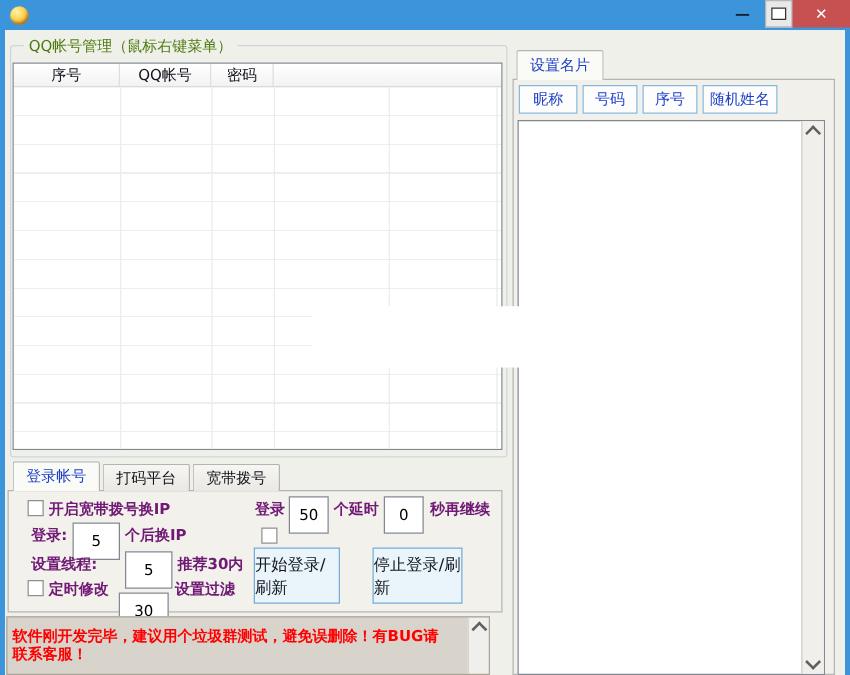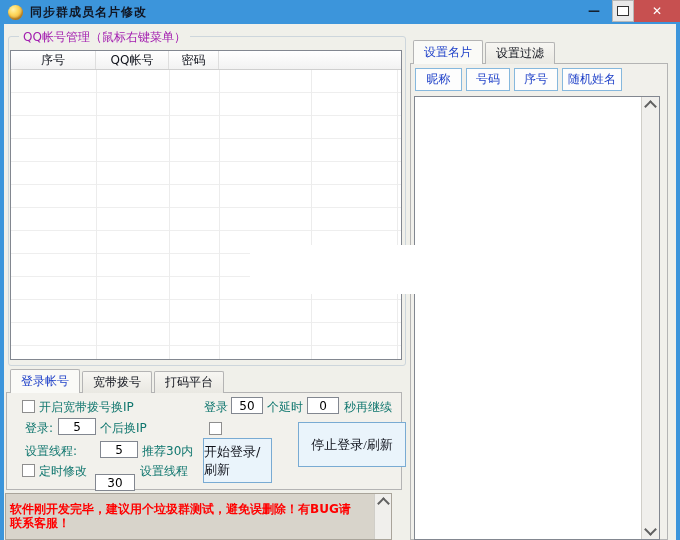--- a/index.html
+++ b/index.html
@@ -9,36 +9,36 @@
   .app-icon{width:15px;height:15px;border-radius:50%;margin-left:8px;background:radial-gradient(circle at 35% 30%,#fff3b0 0%,#ffd95e 35%,#e8a93c 80%,#b97c1d 100%);box-shadow:inset -1px -2px 2px rgba(120,70,0,.55);}
   .title-text{margin-left:7px;font-weight:bold;color:#101522;letter-spacing:1px;}
   .win-controls{margin-left:auto;display:flex;height:22px;align-self:flex-start;}
   .btn-min{width:36px;display:flex;align-items:center;justify-content:center;color:#15202e;font-weight:bold;cursor:default;}
   .btn-max{width:22px;background:#e9e9e9;display:flex;align-items:center;justify-content:center;border:1px solid #b7b7b7;box-sizing:border-box;}
   .btn-max .rect{width:10px;height:8px;border:1px solid #333;background:#fff;}
   .btn-close{width:46px;background:#c75050;color:#fff;display:flex;align-items:center;justify-content:center;font-size:12px;}
   .client{position:absolute;left:4px;top:24px;width:672px;height:516px;background:#f0f0ea;}
   
   .groupbox{position:absolute;left:4px;top:12px;width:398px;height:330px;border:1px solid #cdd6dc;border-radius:3px;box-sizing:border-box;}
-  .groupbox-label{position:absolute;left:10px;top:-8px;background:#f0f0ea;padding:0 4px;color:#a21caf;}
+  .groupbox-label{position:absolute;left:10px;top:-8px;background:#f0f0ea;padding:0 4px;color:#4d7c0f;}
   .acct-table{position:absolute;left:6px;top:26px;width:392px;height:310px;background:#fff;border:1px solid #828790;box-sizing:border-box;overflow:hidden;}
   .acct-header{display:flex;height:19px;background:linear-gradient(#ffffff,#f2f2f2);border-bottom:1px solid #cfcfcf;box-sizing:border-box;}
   .acct-header .hcell{display:flex;align-items:center;justify-content:center;border-right:1px solid #dedede;box-sizing:border-box;color:#10131c;white-space:nowrap;overflow:hidden;}
   .acct-body{position:absolute;left:0;top:19px;right:0;bottom:0;background:repeating-linear-gradient(to bottom,#ffffff 0px,#ffffff 22px,#eeeeee 22px,#eeeeee 23px);}
   .vline{position:absolute;top:19px;bottom:0;width:1px;background:#ececec;}
   .blank-overlay{position:absolute;left:246px;top:221px;width:167px;height:49px;background:#ffffff;z-index:5;}
   
   .tabstrip{position:absolute;display:flex;}
   .tab{height:22px;display:flex;align-items:center;justify-content:center;padding:0 10px;background:linear-gradient(#f7f6f2,#e9e8e2);border:1px solid #b4b4b4;border-bottom:none;border-radius:2px 2px 0 0;margin-right:2px;color:#10131c;box-sizing:border-box;}
   .tab.active{background:#fafaf7;color:#1d3fc8;height:24px;margin-top:-2px;position:relative;z-index:2;}
   .tabpage{position:absolute;border:1px solid #b4b4b4;background:#f2f1ec;box-sizing:border-box;}
   
   .cb{display:inline-block;width:13px;height:13px;background:#fff;border:1px solid #8e8e8e;box-sizing:border-box;vertical-align:middle;}
-  .lbl{color:#0f766e;white-space:nowrap;}
-  .num{position:absolute;border:1px solid #828790;background:#fff;text-align:center;font-size:12px;font-family:"DejaVu Sans",sans-serif;height:17px;padding:0;box-sizing:border-box;}
+  .lbl{color:#701a75;white-space:nowrap;font-weight:bold;}
+  .num{position:absolute;border:1px solid #828790;background:#fff;text-align:center;font-size:12px;font-family:"DejaVu Sans",sans-serif;height:30px;padding:0;box-sizing:border-box;}
   .abs{position:absolute;}
   .action-btn{position:absolute;background:#eaf4fb;border:1px solid #79abd3;display:flex;align-items:center;justify-content:center;font-size:13px;color:#10131c;box-sizing:border-box;}
   
   .announce{position:absolute;left:1px;top:469px;width:387px;height:47px;background:#d8d4cb;border:1px solid #a9a49a;box-sizing:border-box;overflow:hidden;}
   .announce-text{position:absolute;left:4px;top:8px;width:352px;color:#ff0000;font-weight:bold;line-height:14px;}
   .sb{position:absolute;background:#f0efec;border-left:1px solid #d0cec8;}
   .sb-btn{position:absolute;left:0;width:100%;height:16px;display:flex;align-items:center;justify-content:center;}
   .chev{display:inline-block;width:7px;height:7px;border-left:2px solid #606060;border-top:2px solid #606060;}
   .chev.up{transform:rotate(45deg);margin-top:3px;}
   .chev.down{transform:rotate(-135deg);margin-bottom:3px;}
@@ -46,21 +46,20 @@
   .card-btn{position:absolute;height:23px;background:#fdfdfd;border:1px solid #86b8dd;display:flex;align-items:center;justify-content:center;color:#1d3fc8;box-sizing:border-box;}
   .card-list{position:absolute;left:410px;top:72px;width:246px;height:444px;background:#fff;border:1px solid #828790;box-sizing:border-box;}
 </style>
 </head>
 <body>
 
 <div class="window">
 
   <div class="titlebar">
     <div class="app-icon"></div>
-    <div class="title-text">同步群成员名片修改</div>
     <div class="win-controls">
       <div class="btn-min">
           <span>—</span>
         </div>
       <div class="btn-max">
           <span class="rect"></span>
         </div>
       <div class="btn-close">
           <span>✕</span>
         </div>
@@ -83,22 +82,22 @@
       <div class="vline" style="left:85px;"></div>
       <div class="vline" style="left:158px;"></div>
       <div class="vline" style="left:208px;"></div>
       <div class="vline" style="left:300px;"></div>
       <div class="vline" style="left:386px;"></div>
     </div>
     <div class="blank-overlay"></div>
 
     <div class="tabstrip" style="left:6px;top:347px;z-index:3;">
       <div class="tab active">登录帐号</div>
+      <div class="tab">打码平台</div>
       <div class="tab">宽带拨号</div>
-      <div class="tab">打码平台</div>
     </div>
     <div class="tabpage" style="left:2px;top:368px;width:396px;height:98px;"></div>
 
     <span class="cb abs" style="left:18px;top:376px;"></span>
     <span class="lbl abs" style="left:35px;top:375px;">开启宽带拨号换IP</span>
 
     <span class="lbl abs" style="left:200px;top:375px;">登录</span>
     <input class="num" style="left: 227px; top: 373px; width: 32px;" value="50">
     <span class="lbl abs" style="left:263px;top:375px;">个延时</span>
     <input class="num" style="left: 303px; top: 373px; width: 32px;" value="0">
@@ -108,41 +107,40 @@
     <input class="num" style="left: 54px; top: 394px; width: 38px;" value="5">
     <span class="lbl abs" style="left:96px;top:396px;">个后换IP</span>
 
     <span class="cb abs" style="left:205px;top:398px;"></span>
 
     <span class="lbl abs" style="left:21px;top:419px;">设置线程:</span>
     <input class="num" style="left: 96px; top: 417px; width: 38px;" value="5">
     <span class="lbl abs" style="left:138px;top:419px;">推荐30内</span>
 
     <div class="action-btn" style="left:199px;top:414px;width:69px;height:45px;">开始登录/刷新</div>
-    <div class="action-btn" style="left:294px;top:398px;width:108px;height:45px;font-family:Liberation Serif, serif;">停止登录/刷新</div>
+    <div class="action-btn" style="left:294px;top:414px;width:72px;height:45px;">停止登录/刷新</div>
 
     <span class="cb abs" style="left:18px;top:440px;"></span>
     <span class="lbl abs" style="left:35px;top:439px;">定时修改</span>
     <input class="num" style="left: 91px; top: 437px; width: 40px; margin-top: 13px;" value="30">
-    <span class="lbl abs" style="left:136px;top:439px;">设置线程</span>
+    <span class="lbl abs" style="left:136px;top:439px;">设置过滤</span>
 
     <div class="announce">
       <div class="announce-text">
         <div>软件刚开发完毕，建议用个垃圾群测试，避免误删除！有BUG请联系客服！</div>
       </div>
       <div class="sb" style="right:0;top:0;width:16px;height:100%;">
         <div class="sb-btn" style="top:0;">
             <span class="chev up"></span>
           </div>
       </div>
     </div>
 
     <div class="tabstrip" style="left:409px;top:18px;z-index:3;">
       <div class="tab active">设置名片</div>
-      <div class="tab">设置过滤</div>
     </div>
     <div class="tabpage" style="left:406px;top:39px;width:258px;height:477px;background:#f1f0eb;"></div>
 
     <div class="card-btn" style="left:411px;top:44px;width:47px;">昵称</div>
     <div class="card-btn" style="left:462px;top:44px;width:44px;">号码</div>
     <div class="card-btn" style="left:510px;top:44px;width:44px;">序号</div>
     <div class="card-btn" style="left:558px;top:44px;width:60px;">随机姓名</div>
 
     <div class="card-list">
       <div class="sb" style="right:0;top:0;width:17px;height:100%;">

